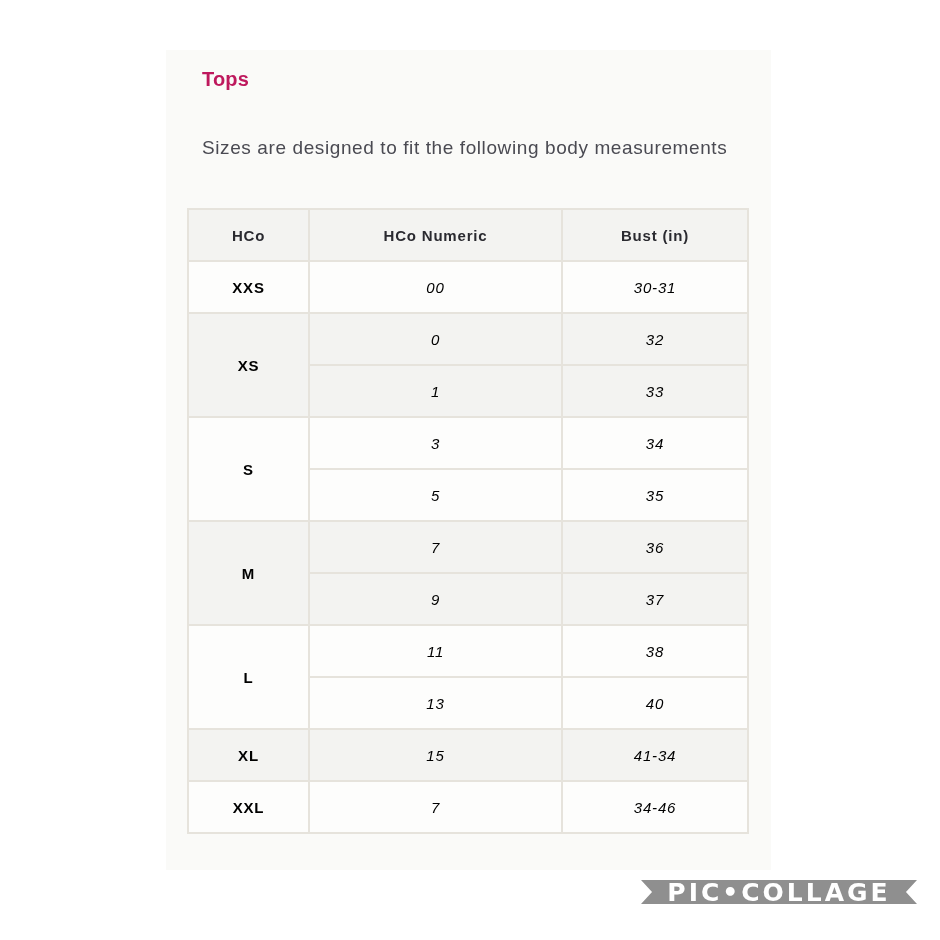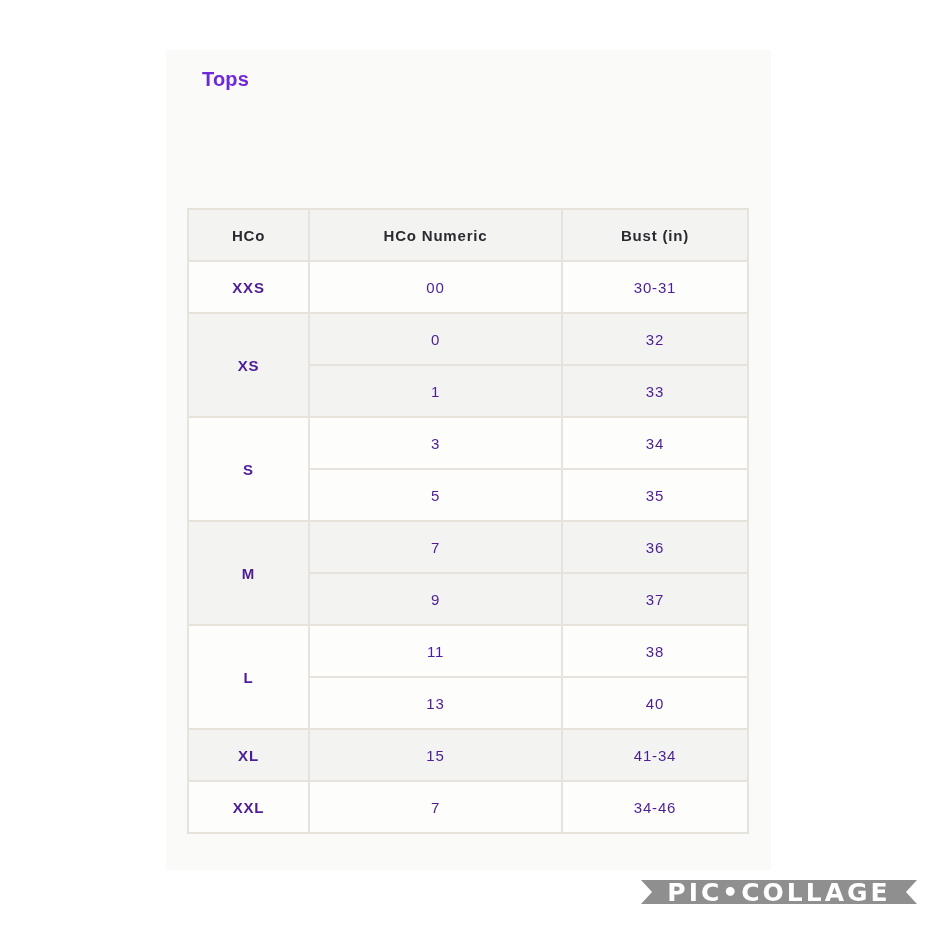--- a/index.html
+++ b/index.html
@@ -6,53 +6,54 @@
     body {
       width: 940px; height: 940px; background: #ffffff; position: relative; overflow: hidden;
       font-family: "Liberation Sans", "DejaVu Sans", sans-serif;
     }
     .card {
       position: absolute; left: 166px; top: 50px; width: 605px; height: 820px;
       background: #fafaf8;
     }
     .title {
       position: absolute; left: 36px; top: 18px;
-      font-size: 20px; font-weight: bold; color: #6d28d9; letter-spacing: 0.2px;
+      font-size: 20px; font-weight: bold; color: #be185d; letter-spacing: 0.2px;
     }
     .subtitle {
       position: absolute; left: 36px; top: 87px;
       font-size: 19px; color: #4a4a52; letter-spacing: 0.6px;
     }
     table.size-table {
       position: absolute; left: 21px; top: 158px;
       width: 562px; border-collapse: collapse; table-layout: fixed;
       font-size: 15px; letter-spacing: 0.8px;
     }
     table.size-table th, table.size-table td {
       border: 2px solid #e6e3dc; text-align: center; height: 50px; padding: 0;
     }
     table.size-table th { background: #f3f3f1; color: #2a2a30; font-weight: bold; }
-    td.size-label { font-weight: bold; color: #4c1d95; }
-    td.val { color: #4c1d95; }
+    td.size-label { font-weight: bold; color: #000000; }
+    td.val { color: #000000; font-style: italic; }
     tr.shade td { background: #f3f3f1; }
     tr.plain td { background: #fdfdfc; }
     col.c1 { width: 121px; } col.c2 { width: 253px; } col.c3 { width: 186px; }
     .watermark {
       position: absolute; left: 641px; top: 880px; width: 276px; height: 24px;
       background: #8f8f8f; color: #ffffff;
       clip-path: polygon(0 0, 100% 0, 96% 50%, 100% 100%, 0 100%, 4% 50%);
       display: flex; align-items: center; justify-content: center;
       font-family: "DejaVu Sans", sans-serif; font-weight: bold; font-size: 25px; letter-spacing: 3px;
     }
   </style>
 </head>
 <body>
 
 <div class="card">
   <div class="title">Tops</div>
+  <div class="subtitle">Sizes are designed to fit the following body measurements</div>
 
   <table class="size-table">
     <colgroup>
         <col class="c1">
         <col class="c2">
         <col class="c3">
       </colgroup>
     <thead>
       <tr>
         <th>HCo</th>

